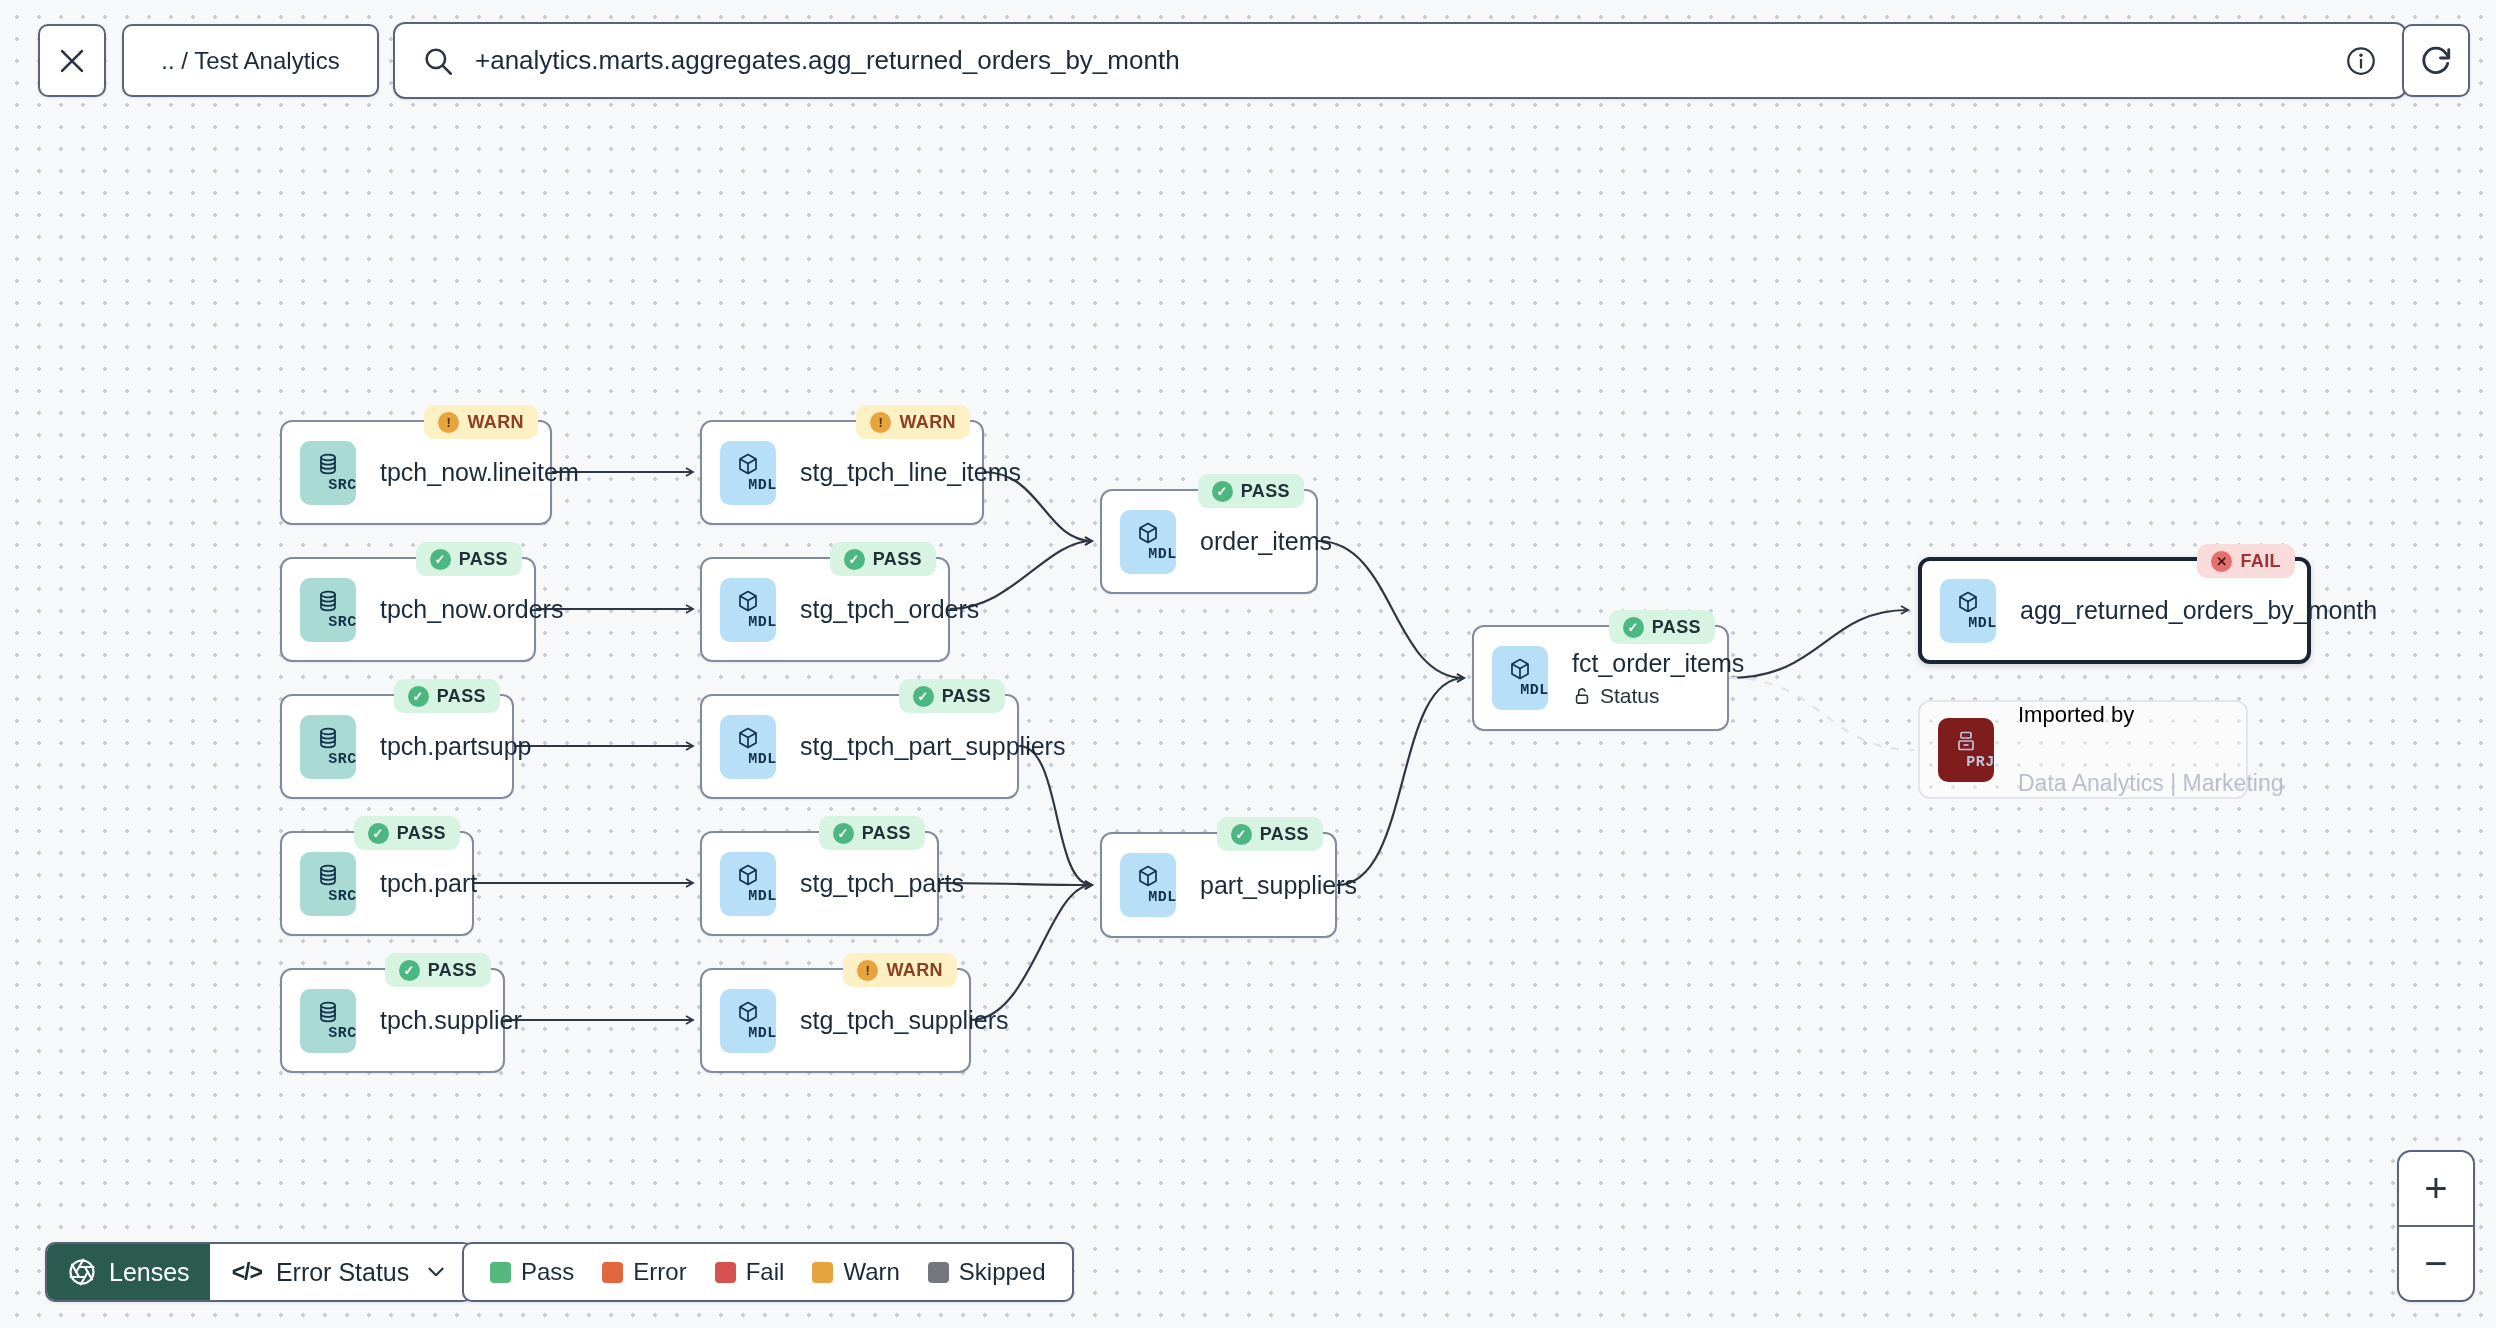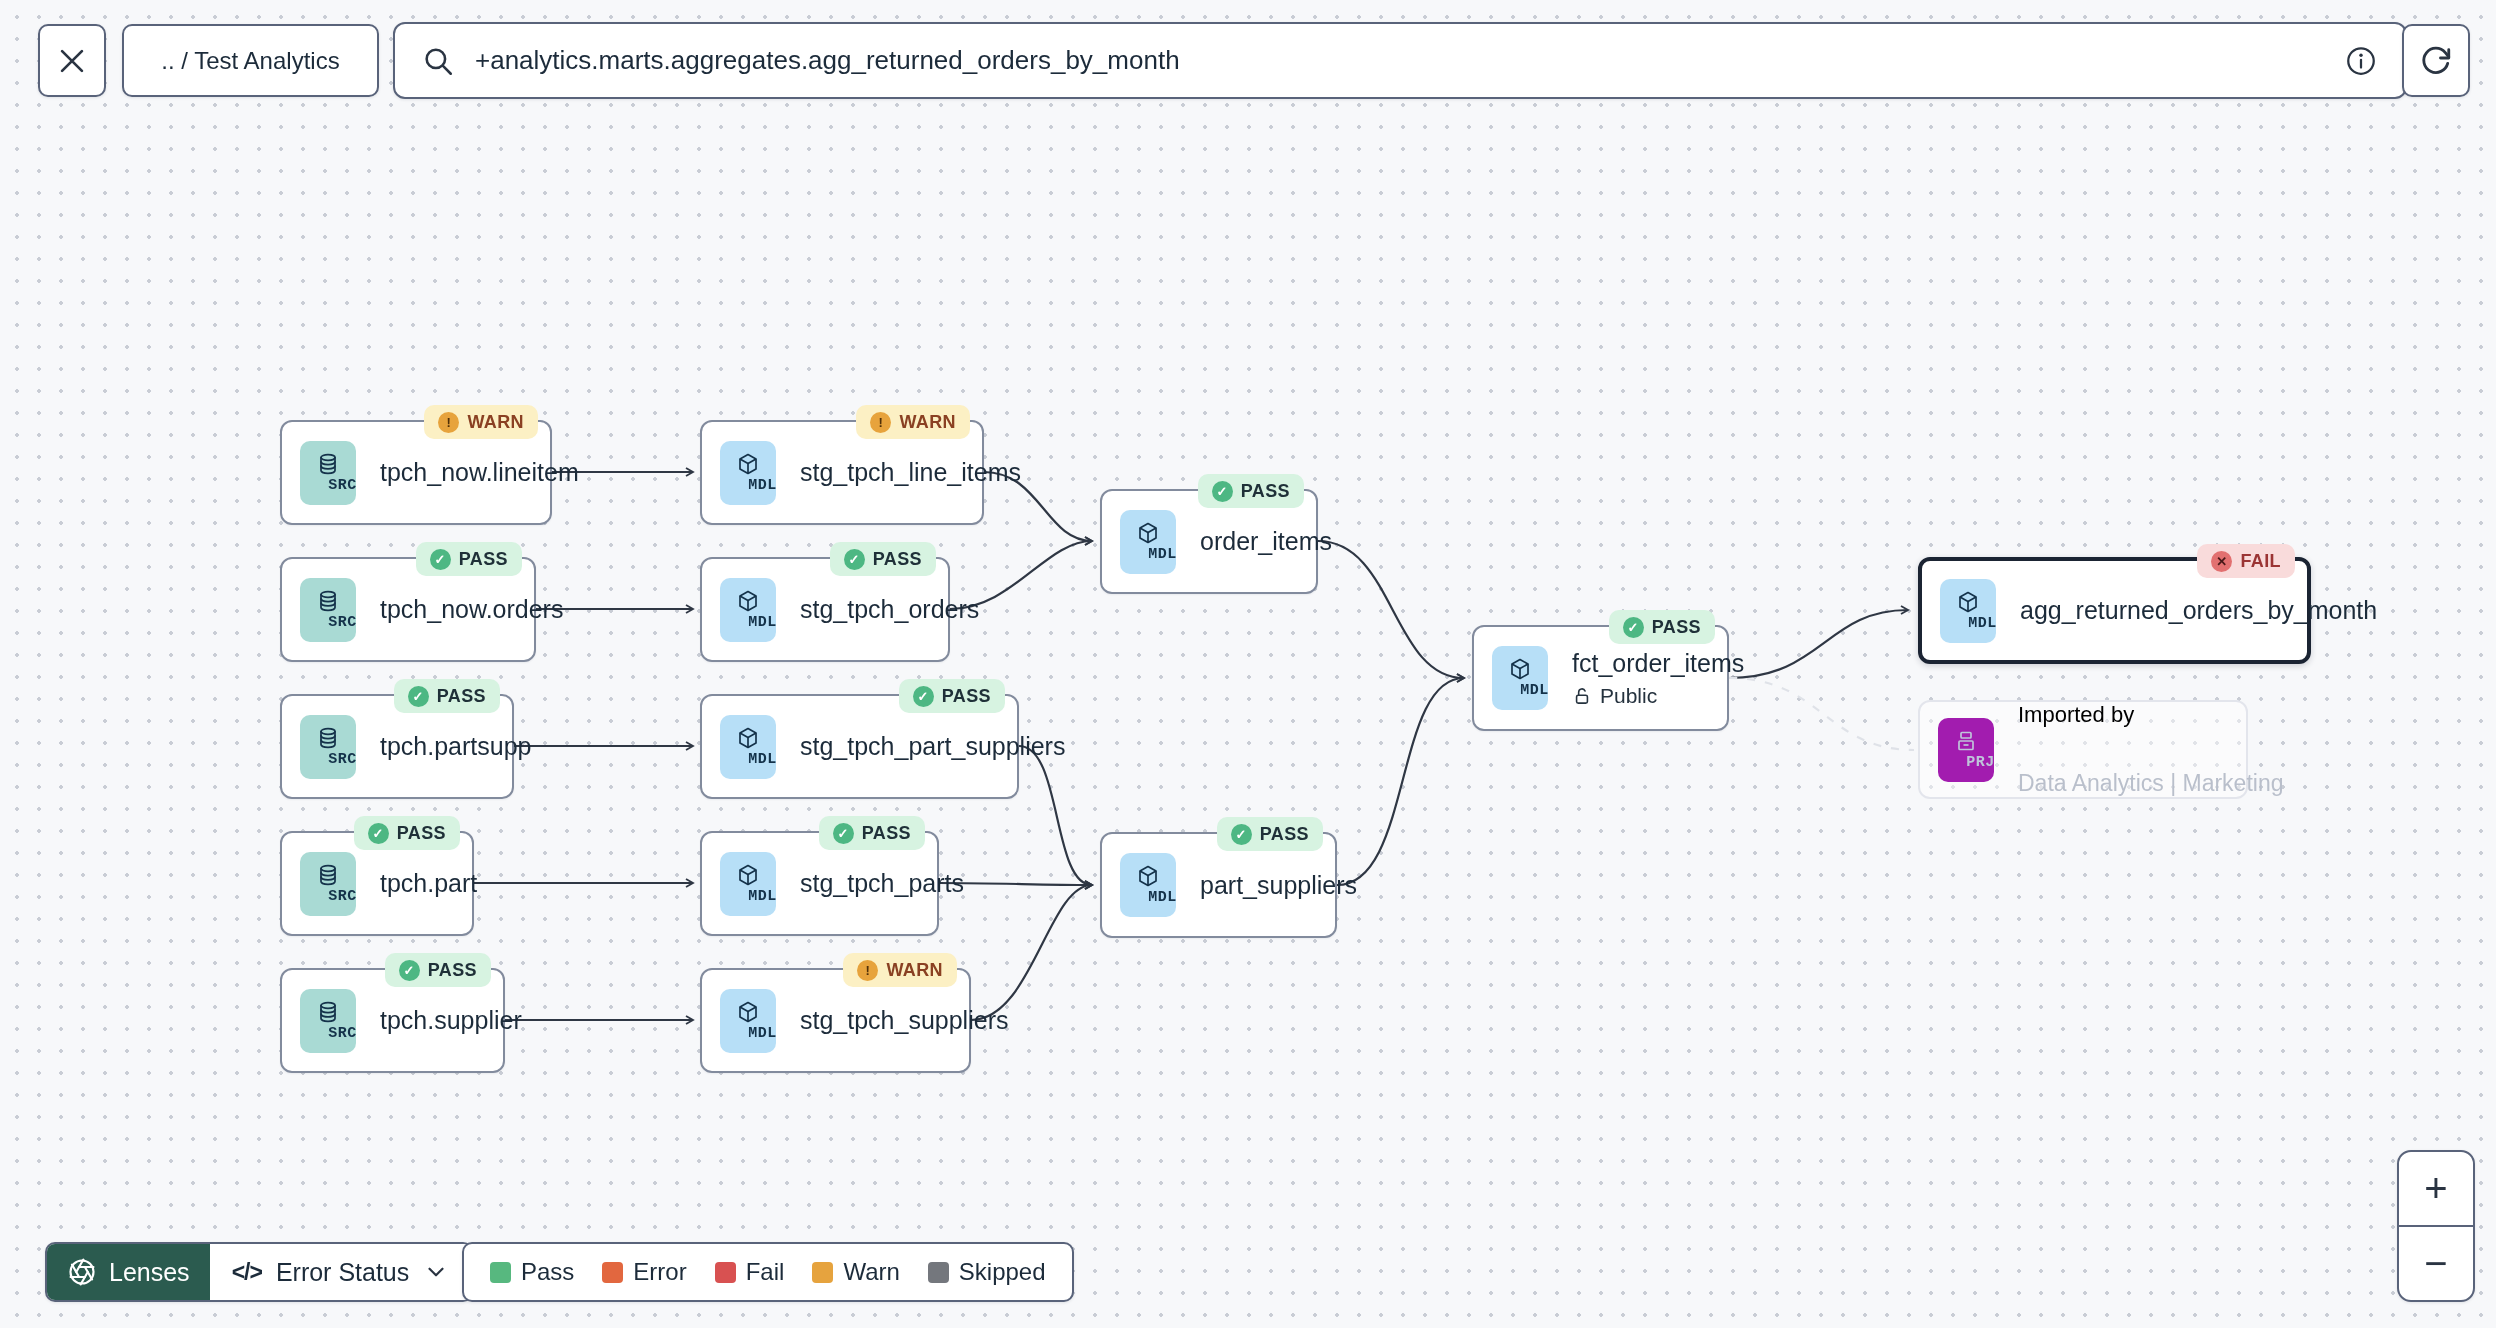--- a/index.html
+++ b/index.html
@@ -323,40 +323,40 @@
       </span>
       <span class="ncontent">
         <span class="ntitle">fct_order_items</span>
         <span class="nsub">
           <span>
             <svg class="ic" width="20" height="20" viewBox="0 0 24 24" fill="none" stroke="#25323e" stroke-width="1.9" stroke-linecap="round">
               <path d="M8 11 V7.5 A4 4 0 0 1 15.7 6"></path>
               <rect x="5.5" y="11" width="13" height="9.5" rx="2"></rect>
             </svg>
           </span>
-          <span>Public</span>
+          <span>Status</span>
         </span>
       </span>
     </div>
     <div class="node selected" style="left: 1918px; top: 557px; width: 393px; height: 107px;">
       <span class="badge" style="background:#f9dbdb;color:#9b3434"><span class="bicon" style="background:#e27070;color:#481818">✕</span>FAIL</span>
       <span class="tile" style="background:#b7dff7;color:#14324a">
         <svg class="ic" width="24" height="24" viewBox="0 0 24 24" fill="none" stroke="currentColor" stroke-width="1.7" stroke-linejoin="round">
           <path d="M12 2.5 L20 7 V17 L12 21.5 L4 17 V7 Z"></path>
           <path d="M4 7 L12 11.5 L20 7"></path>
           <path d="M12 11.5 V21.5"></path>
         </svg>
         <span class="tlabel">MDL</span>
       </span>
       <span class="ncontent">
         <span class="ntitle">agg_returned_orders_by_month</span>
       </span>
     </div>
     <div class="node ghost" style="left: 1918px; top: 700px; width: 330px; height: 99px;">
-      <span class="tile" style="background:#a21caf;color:#bfc4da">
+      <span class="tile" style="background:#7f1d1d;color:#bfc4da">
         <svg class="ic" width="24" height="24" viewBox="0 0 24 24" fill="none" stroke="currentColor" stroke-width="1.7" stroke-linejoin="round">
           <rect x="7" y="3.5" width="10" height="5.5" rx="1"></rect>
           <rect x="5" y="12" width="14" height="8.5" rx="1"></rect>
           <path d="M9.5 16 H14.5"></path>
         </svg>
         <span class="tlabel">PRJ</span>
       </span>
       <span class="ncontent">
         <span class="gline1">Imported by</span>
         <span class="gline2">Data Analytics | Marketing</span>

